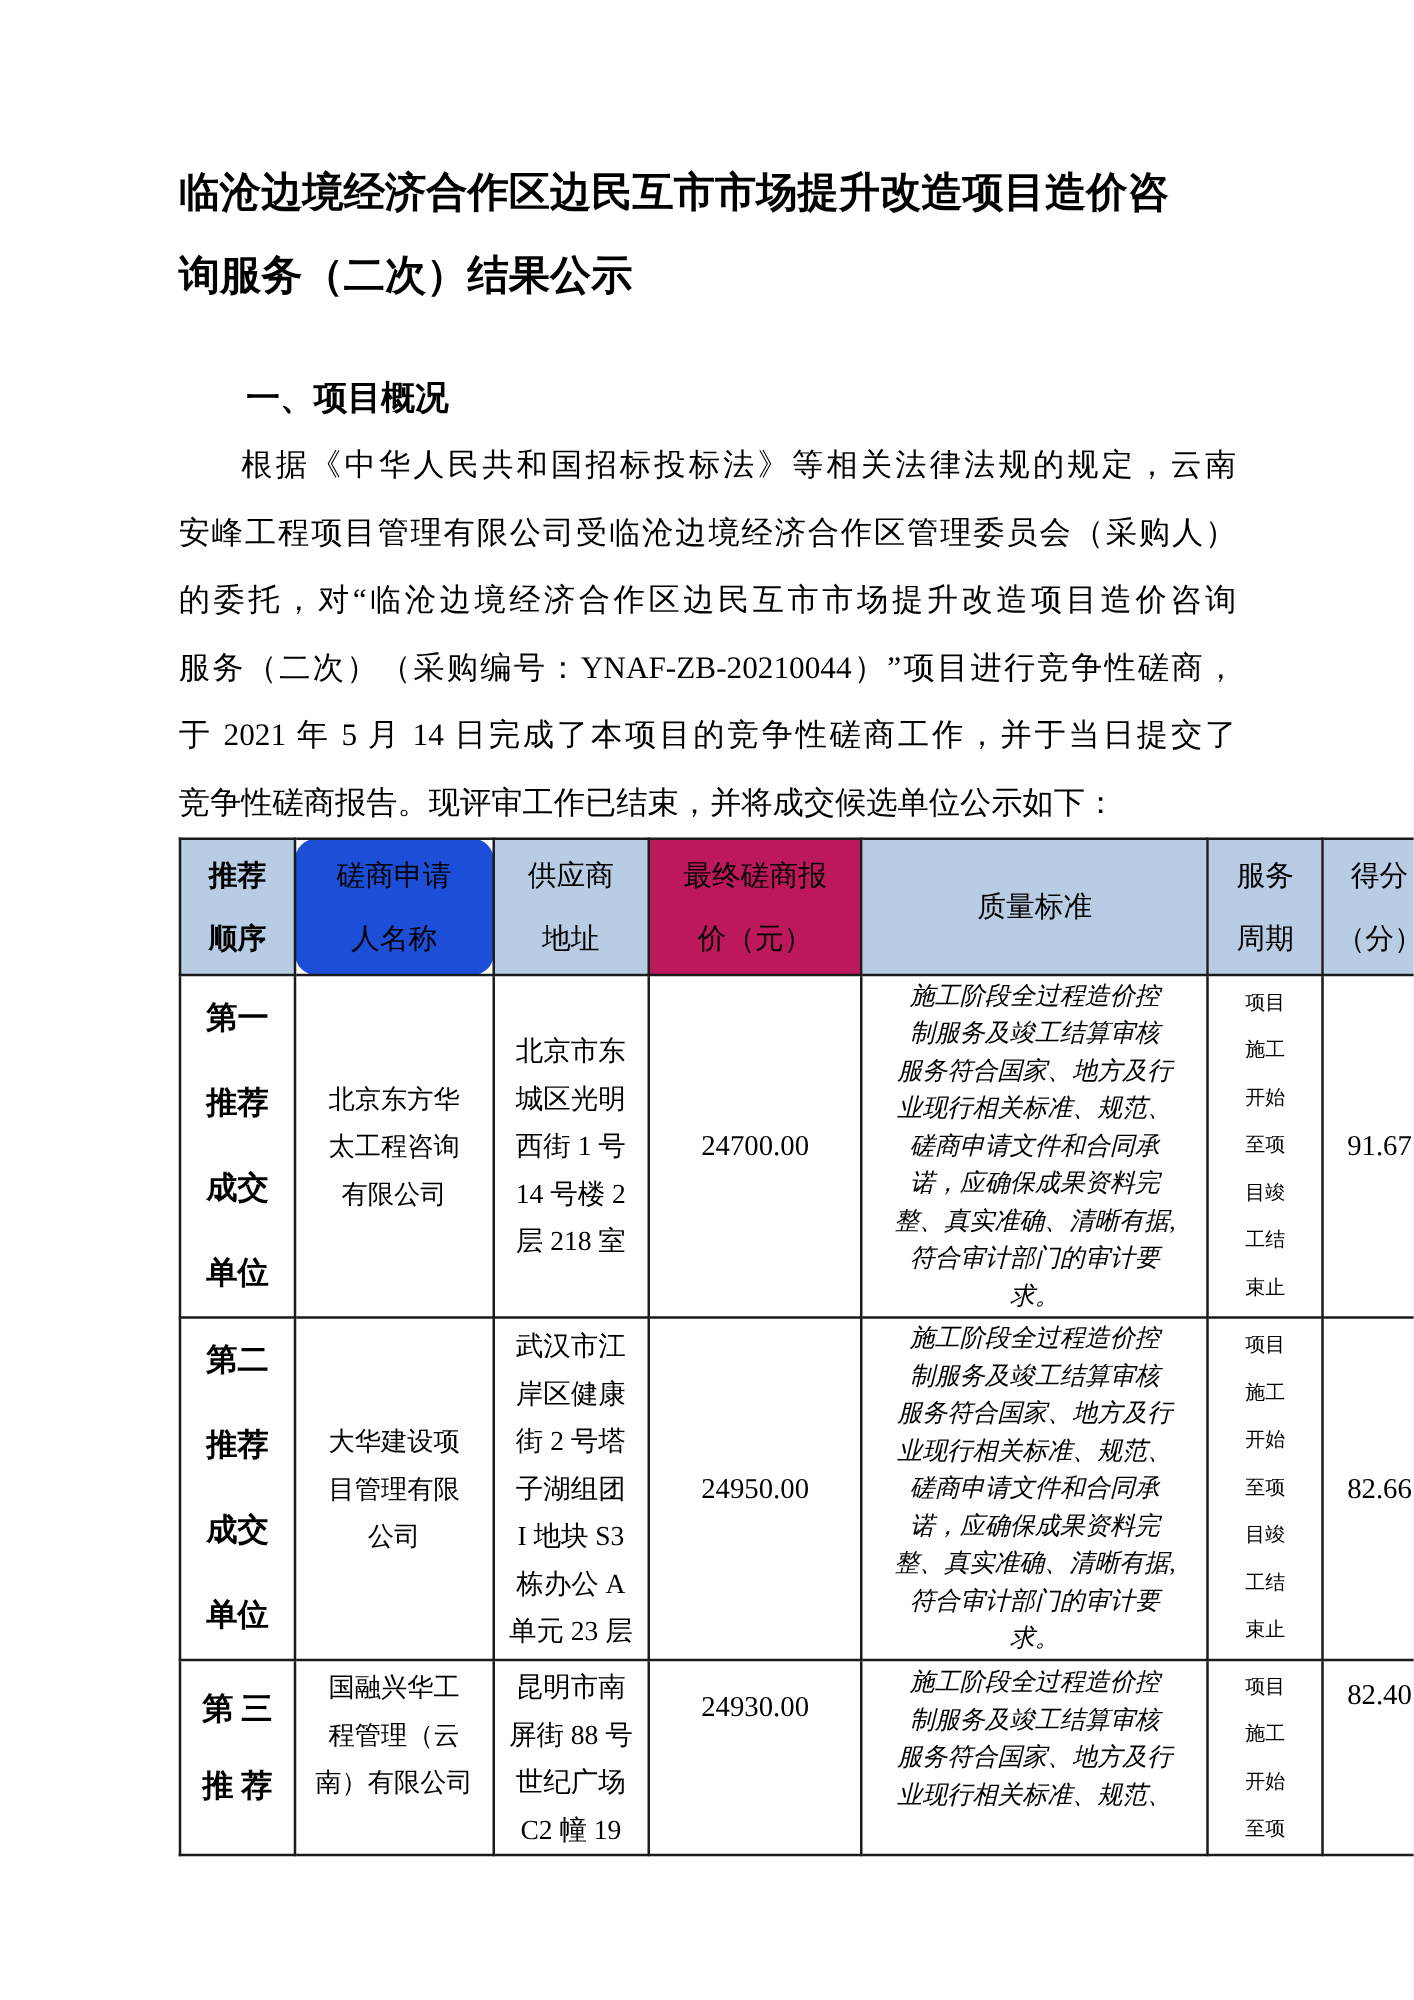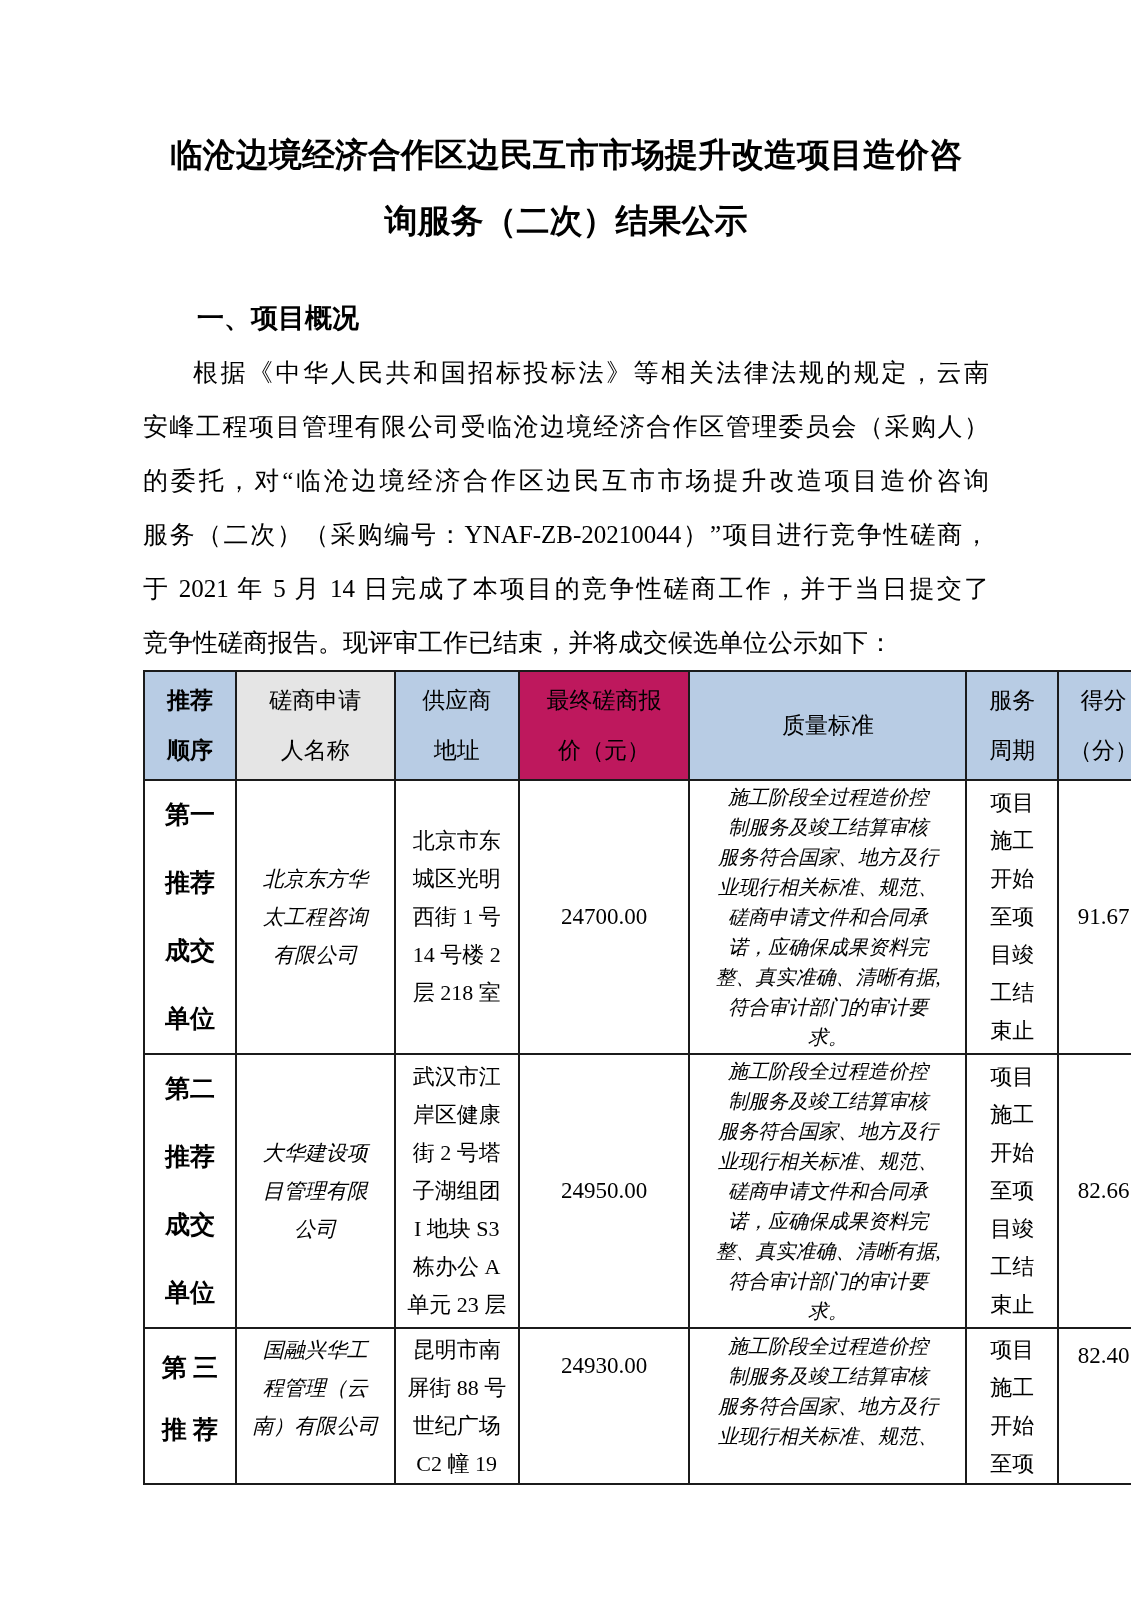--- a/index.html
+++ b/index.html
@@ -4,21 +4,21 @@
 <style>
   html,body { margin:0; padding:0; background:#e8e8e8; }
   .page {
     position:relative; width:1131px; height:1600px; margin:0 auto;
     background:#ffffff; color:#000;
     font-family:"Liberation Serif","DejaVu Serif",serif;
     overflow:hidden;
   }
   .content { position:absolute; left:143px; top:0; width:846px; }
 
-  .title { margin:122px 0 0 0; font-size:33px; font-weight:bold; text-align:center; }
+  .title { margin:122px 0 0 0; font-size:33px; font-weight:bold; text-align:left; }
   .title .line { line-height:66px; }
 
   .heading { margin:44px 0 0 54px; font-size:27px; font-weight:bold; line-height:40px; }
 
   .para { margin-top:8px; font-size:25px; }
   .para .line { line-height:54px; text-align:justify; text-align-last:justify; }
   .para .line:first-child { text-indent:2em; }
   .para .line:last-child { text-align-last:left; }
 
   table.results { border-collapse:collapse; table-layout:fixed; width:1007px; margin-top:0; }
@@ -30,27 +30,27 @@
   .results thead th .line { line-height:50px; }
   .results thead th.col-rank { font-weight:bold; }
 
   tr.r1 { height:269px; }
   tr.r2 { height:260px; }
   tr.r3 { height:116px; }
 
   td.rank { font-weight:bold; font-size:25px; }
   td.rank .line { line-height:68px; }
   td.name { font-size:21px; }
-  td.name .line { line-height:38px;font-style:italic; }
+  td.name .line { line-height:38px; }
   td.addr { font-size:22px; }
   td.addr .line { line-height:38px; }
   td.price { font-size:23px; }
   td.quality { font-size:20px;font-style:italic; }
   td.quality .line { line-height:30px; }
-  td.period { font-size:22px;margin-top:39px; }
+  td.period { font-size:16px;margin-top:39px; }
   td.period .line { line-height:38px; }
   td.score { font-size:23px; }
 
   
   tr.r3 td { vertical-align:top; }
   tr.r3 td.rank { padding-top:8px; }
   tr.r3 td.rank .line { line-height:62px; }
   tr.r3 td.price { padding-top:24px; }
   tr.r3 td.score { padding-top:14px; }
   tr.r3 td.name, tr.r3 td.addr, tr.r3 td.quality, tr.r3 td.period { padding-top:2px; }
@@ -86,21 +86,21 @@
           <col style="width:232px">
           <col style="width:77px">
         <col style="width:76px">
       </colgroup>
       <thead>
         <tr>
           <th class="col-rank" style="background: rgb(184, 204, 228);">
               <div class="line">推荐</div>
               <div class="line">顺序</div>
             </th>
-          <th style="background: #e5e5e5;">
+          <th style="background: #1d4ed8; border-radius: 17px;">
               <div class="line">磋商申请</div>
               <div class="line">人名称</div>
             </th>
           <th style="background: rgb(184, 204, 228);">
               <div class="line">供应商</div>
               <div class="line">地址</div>
             </th>
           <th style="background: #be185d;">
               <div class="line">最终磋商报</div>
               <div class="line">价（元）</div>

